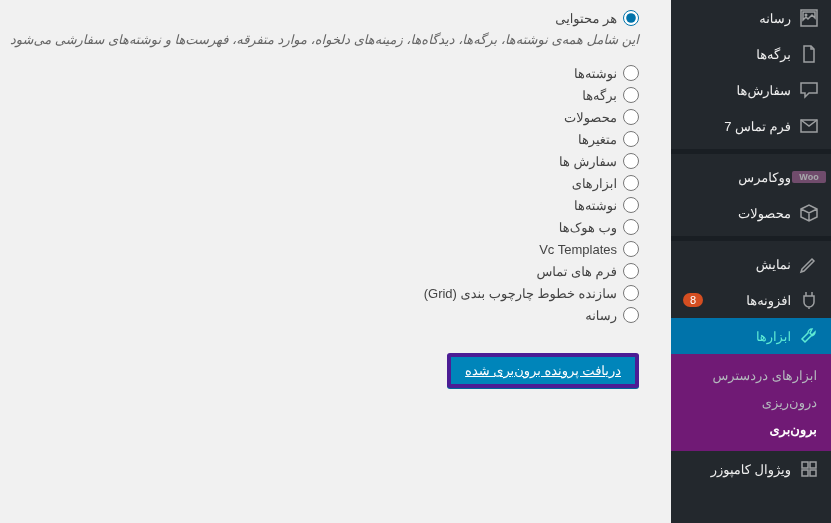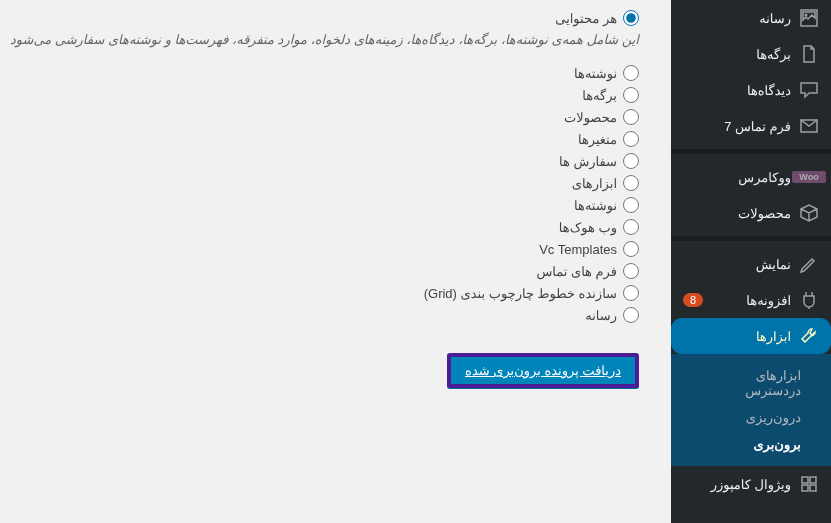--- a/index.html
+++ b/index.html
@@ -1,26 +1,26 @@
 <!DOCTYPE html>
 <html dir="rtl" lang="fa"><head>
 <meta charset="utf-8">
 <style>
 * { margin: 0; padding: 0; box-sizing: border-box; }
 body { font-family: Tahoma, Arial, sans-serif; font-size: 13px; color: #444; background: #f1f1f1; direction: rtl; }
 .wrap { display: flex; min-height: 523px; }
 .sidebar { width: 160px; background: #23282d; color: #eee; flex-shrink: 0; }
 .menu-item { display: flex; align-items: center; padding: 8px 12px; color: #eee; cursor: pointer; position: relative; }
-.menu-item.current { background: #0073aa; color: #fef9c3; border-radius: 11px; }
+.menu-item.current { background: #0073aa; color: #5eead4; }
 .menu-item.current::before { content: ""; position: absolute; left: -8px; top: 50%; transform: translateY(-50%); border: 8px solid transparent; border-left-color: #f1f1f1; }
 .menu-item .icon { width: 20px; height: 20px; margin-left: 8px; display: inline-flex; align-items: center; justify-content: center; opacity: 0.6; }
 .menu-item.current .icon { opacity: 1; }
 .menu-item .label { flex: 1; }
 .menu-sep { height: 5px; background: #191e23; margin: 5px 0; }
-.submenu { background: #0c4a6e; padding: 8px 16px; }
+.submenu { background: #701a75; padding: 8px 0; }
 .submenu-item { padding: 6px 14px; color: #b4b9be; cursor: pointer; font-size: 13px; }
 .submenu-item.current { color: #fff; font-weight: 600; }
 .badge { background: #d54e21; color: #fff; border-radius: 10px; padding: 1px 7px; font-size: 11px; margin-right: 4px; display: inline-block; min-width: 18px; text-align: center; }
 .woo-badge { background: #a46497; color: #fff; font-size: 9px; padding: 1px 7px; border-radius: 2px; font-weight: bold; }
 .content { flex: 1; padding: 10px 32px 20px 0; overflow: hidden; }
 .form-row { margin-bottom: 6px; display: flex; align-items: center; justify-content: flex-start; }
 .radio-input { margin-left: 6px; width: 16px; height: 16px; cursor: pointer; accent-color: #0073aa; }
 .radio-label { cursor: pointer; color: #444; }
 .description { color: #666; font-style: italic; margin: 4px 0 18px 0; white-space: nowrap; text-align: right; }
 .submit-area { margin-top: 30px; }
@@ -49,21 +49,21 @@
           </svg>
         </span>
       <span class="label">برگه‌ها</span>
     </div>
     <div class="menu-item">
       <span class="icon">
           <svg width="20" height="20" viewBox="0 0 20 20">
             <path d="M2 3h16v10H10l-4 4v-4H2z" fill="none" stroke="currentColor" stroke-width="1.5"></path>
           </svg>
         </span>
-      <span class="label">دیدگاه‌ها</span>
+      <span class="label">سفارش‌ها</span>
     </div>
     <div class="menu-item">
       <span class="icon">
           <svg width="20" height="20" viewBox="0 0 20 20">
             <rect x="2" y="4" width="16" height="12" fill="none" stroke="currentColor" stroke-width="1.5"></rect>
             <path d="M2 4l8 6 8-6" fill="none" stroke="currentColor" stroke-width="1.5"></path>
           </svg>
         </span>
       <span class="label">فرم تماس 7</span>
     </div>

